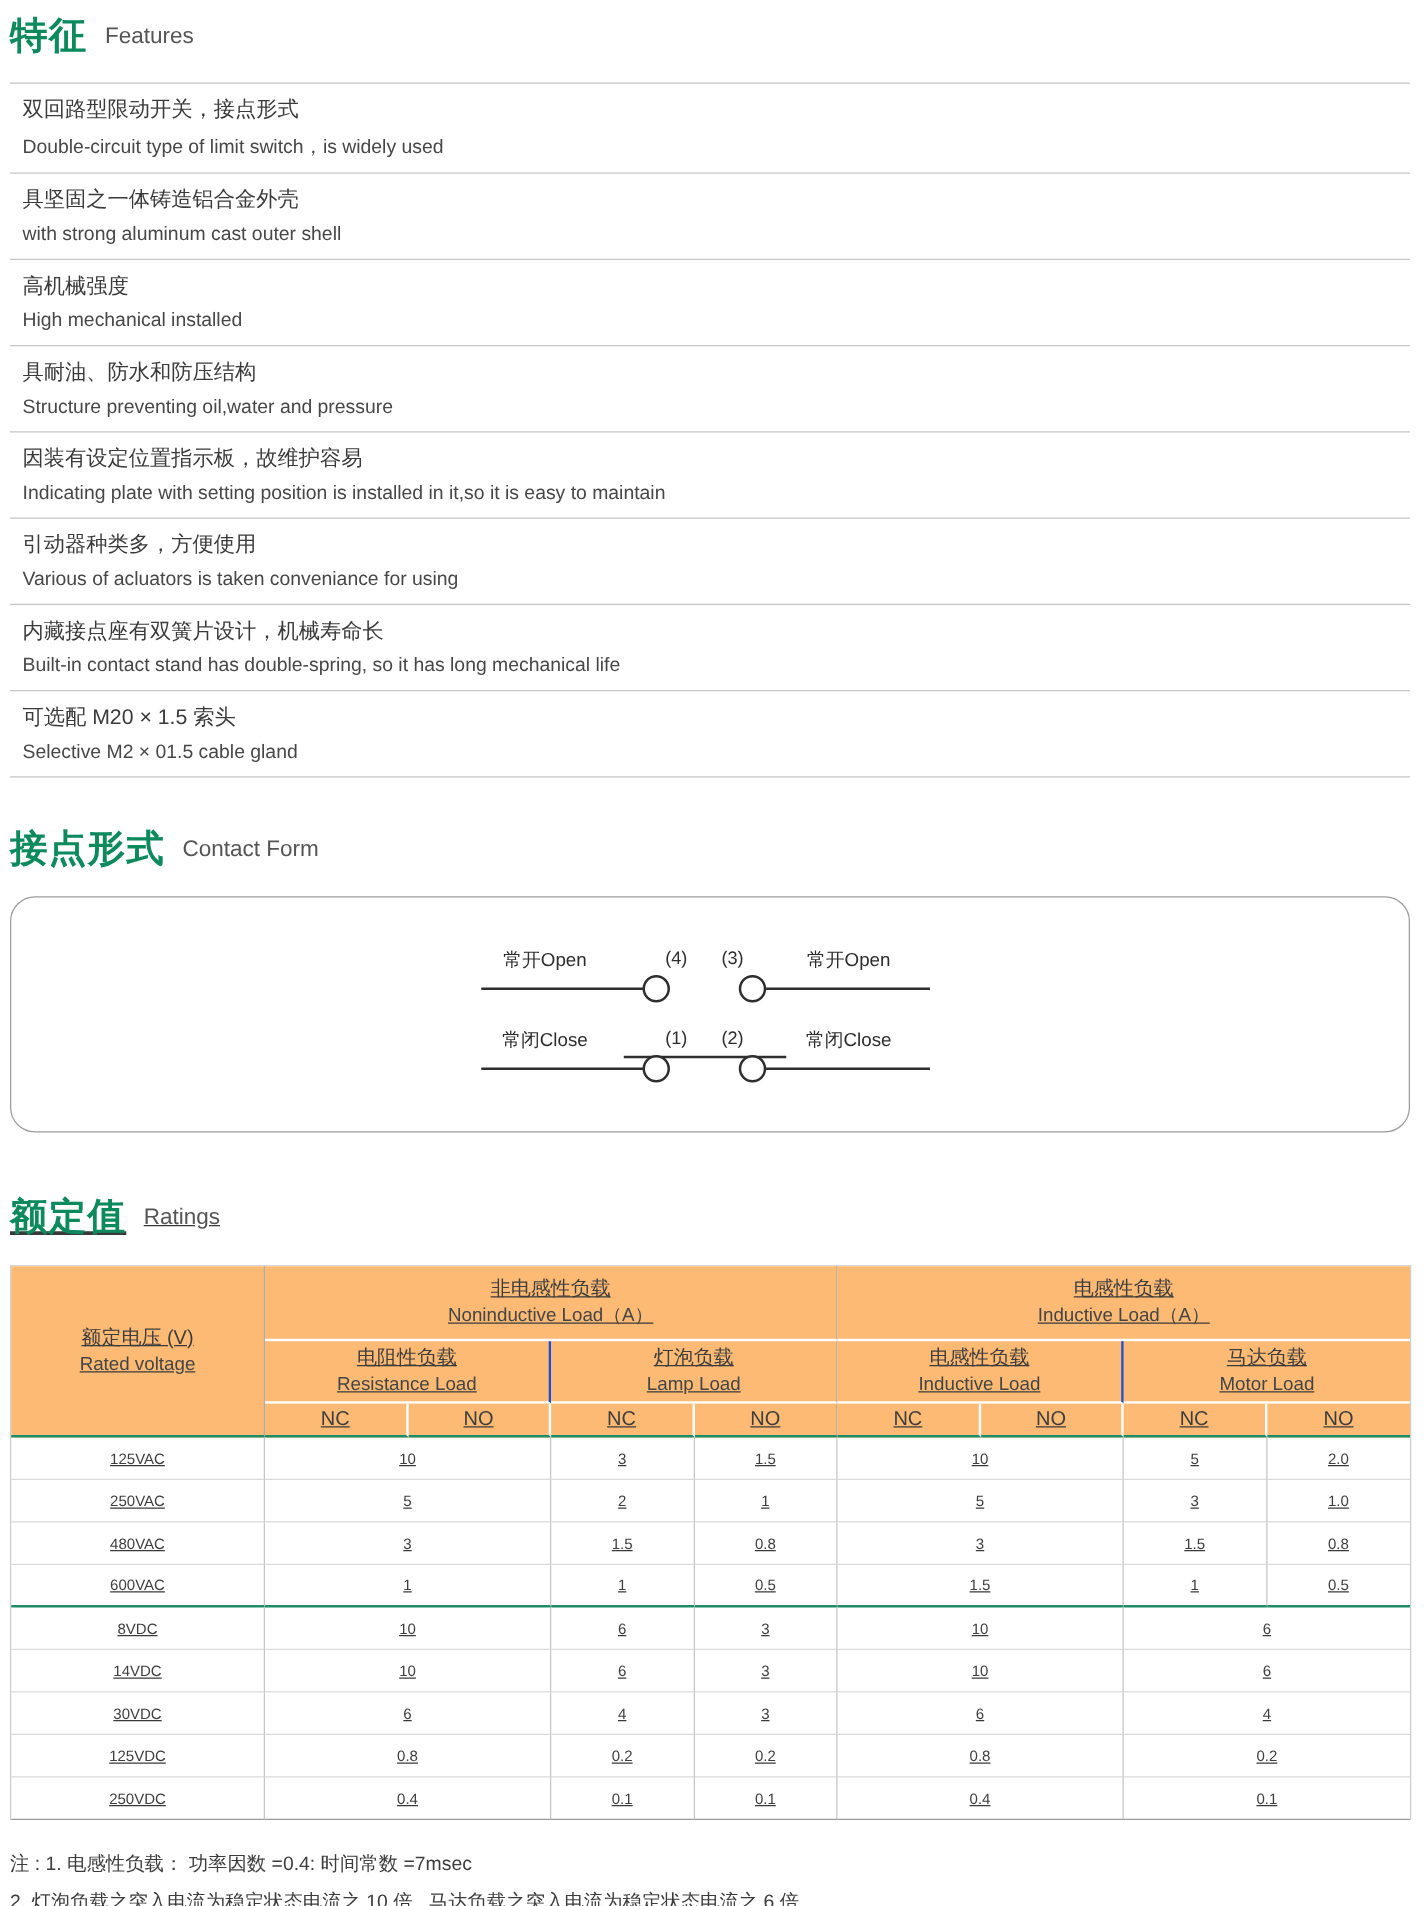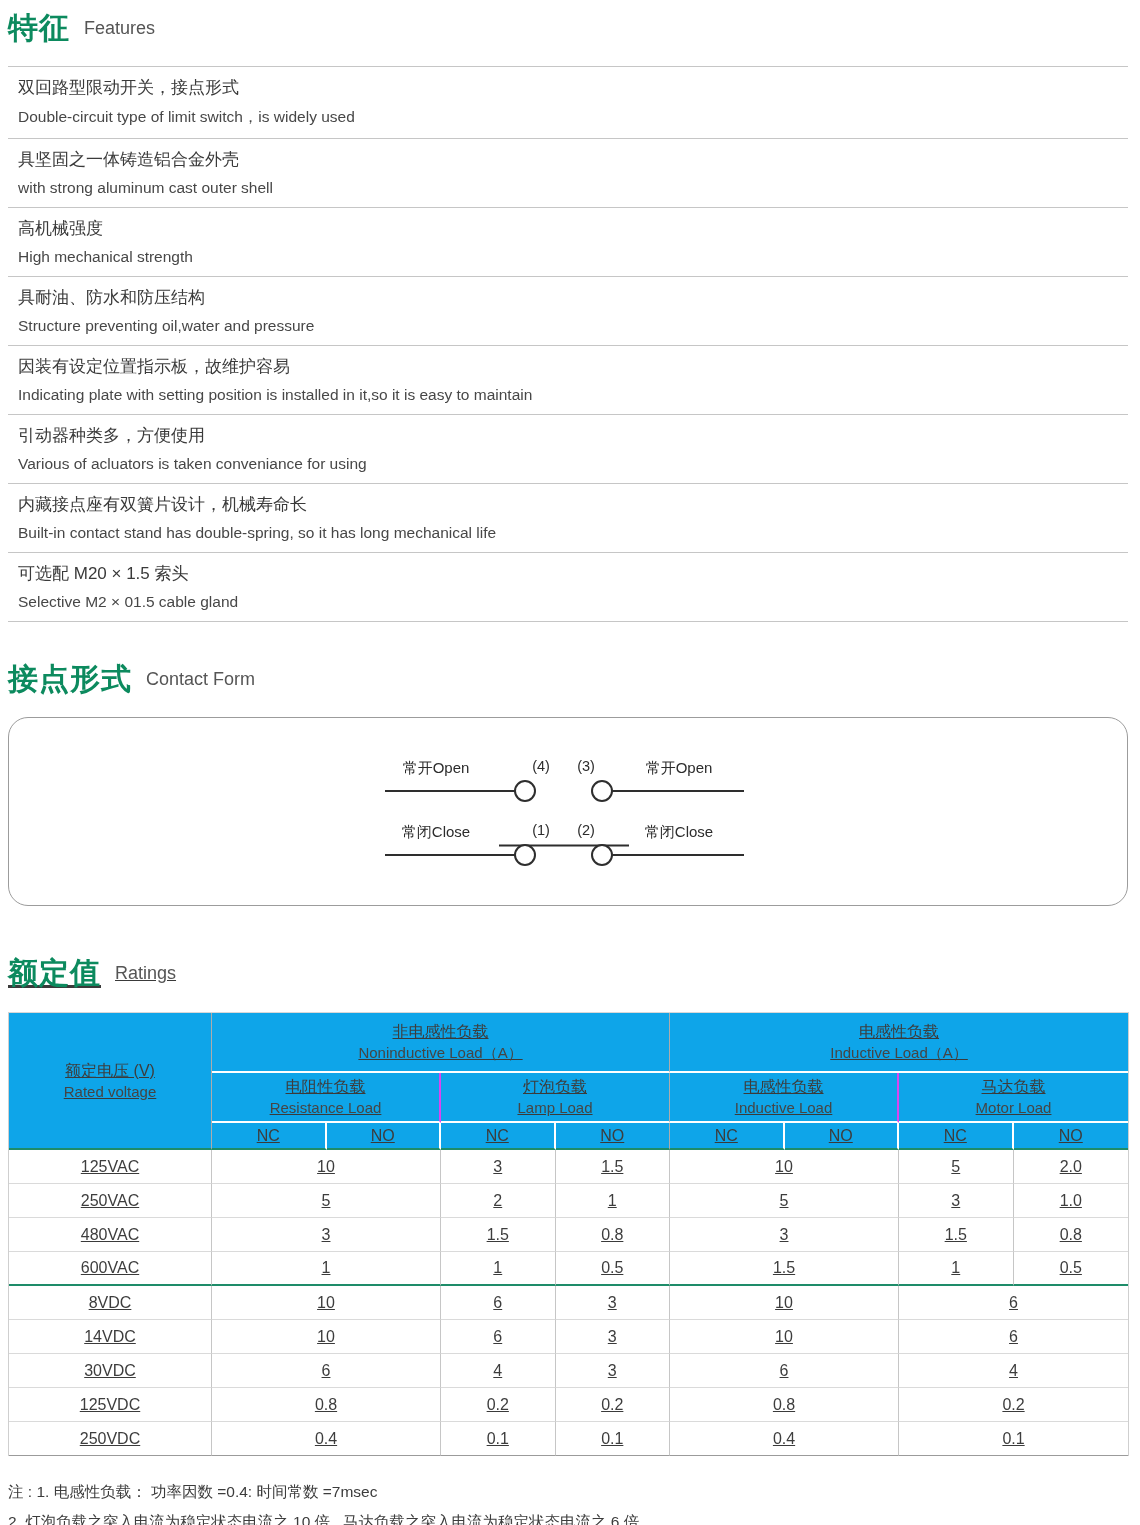--- a/index.html
+++ b/index.html
@@ -37,37 +37,37 @@
   .diag-term { font-size:14.5px; fill:#2c2c2c; text-anchor:middle; }
 
   
   .sec-ratings { margin-top:47px;text-decoration:underline; }
   table.rt {
     margin-top:18px; width:1120px; table-layout:fixed;
     border-collapse:separate; border-spacing:0;
     border-left:1px solid #cfcfcf; border-right:1px solid #cfcfcf; border-top:1px solid #d8d8d8;
   }
   .rt td { text-align:center; vertical-align:middle; }
-  .rt thead td { background:#0ea5e9; }
+  .rt thead td { background:#fdba74; }
   .hz { font-size:16px; color:#3d3d3d; line-height:22px; }
   .he { font-size:15px; color:#454545; line-height:20px; }
   .rt thead tr.r1 td { height:60px; }
   .rt thead tr.r2 td { height:50px; }
   .rt thead tr.r3 td { height:27px; font-size:16px; color:#3d3d3d; }
   td.vhead { border-right:1px solid #acacac; border-bottom:2px solid #1e8c69; }
   tr.r1 td.grp { border-bottom:2px solid #fff; }
   tr.r1 td.g1 { border-right:1px solid #acacac; }
-  tr.r2 td { border-bottom:2px solid #fff; border-right:2px solid #d946ef; }
+  tr.r2 td { border-bottom:2px solid #fff; border-right:2px solid #1d4ed8; }
   tr.r2 td.gdiv { border-right:1px solid #acacac; }
   tr.r2 td.endc { border-right:none;text-align:center; }
   tr.r3 td { border-bottom:2px solid #1e8c69; border-right:2px solid #fff; }
   tr.r3 td.gdiv { border-right:1px solid #acacac; }
   tr.r3 td.endc { border-right:none; }
   .rt tbody td {
-    height:34px; font-size:16px; color:#3d3d3d;
+    height:34px; font-size:12px; color:#3d3d3d;
     border-bottom:1px solid #dadada; border-right:1px solid #c6c6c6;
   }
   .rt tbody td:last-child { border-right:none; }
   .rt tbody tr.gsep td { border-bottom:2px solid #1e8c69; }
   .rt tbody tr.lastrow td { border-bottom:1px solid #9b9b9b; }
 
   
   .notes { margin-top:21px; }
   .note-line { font-size:15.5px; color:#3c3c3c; line-height:30px; }
 </style>
@@ -83,21 +83,21 @@
     <div class="f-item">
       <div class="f-zh">双回路型限动开关，接点形式</div>
       <div class="f-en">Double-circuit type of limit switch，is widely used</div>
     </div>
     <div class="f-item">
       <div class="f-zh">具坚固之一体铸造铝合金外壳</div>
       <div class="f-en">with strong aluminum cast outer shell</div>
     </div>
     <div class="f-item">
       <div class="f-zh">高机械强度</div>
-      <div class="f-en">High mechanical strength</div>
+      <div class="f-en">High mechanical installed</div>
     </div>
     <div class="f-item">
       <div class="f-zh">具耐油、防水和防压结构</div>
       <div class="f-en">Structure preventing oil,water and pressure</div>
     </div>
     <div class="f-item">
       <div class="f-zh">因装有设定位置指示板，故维护容易</div>
       <div class="f-en">Indicating plate with setting position is installed in it,so it is easy to maintain</div>
     </div>
     <div class="f-item">

